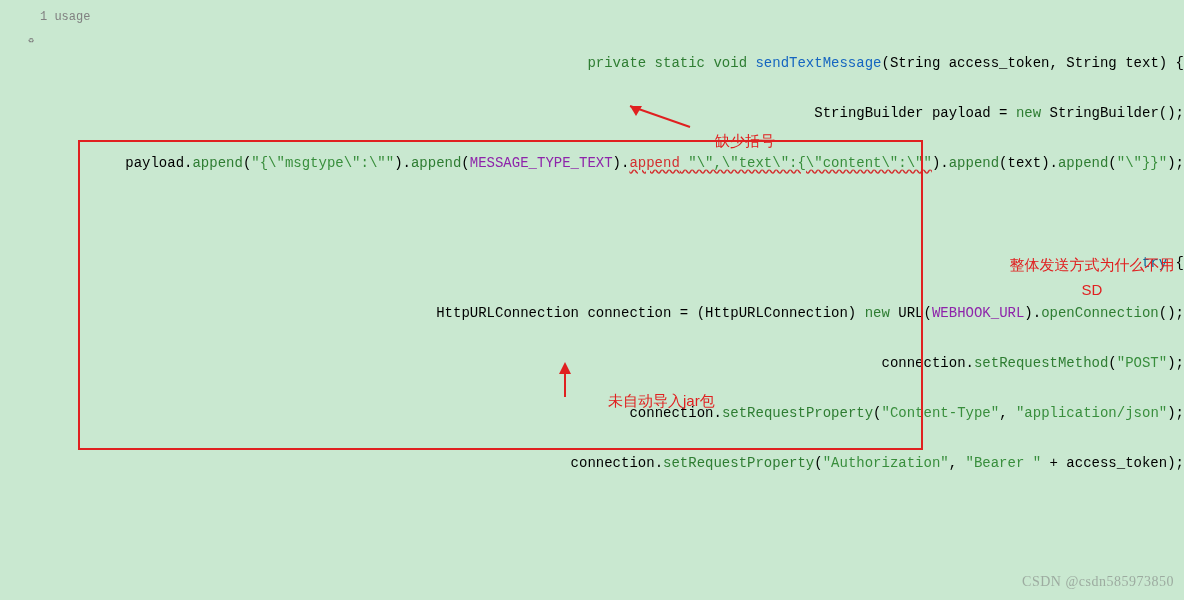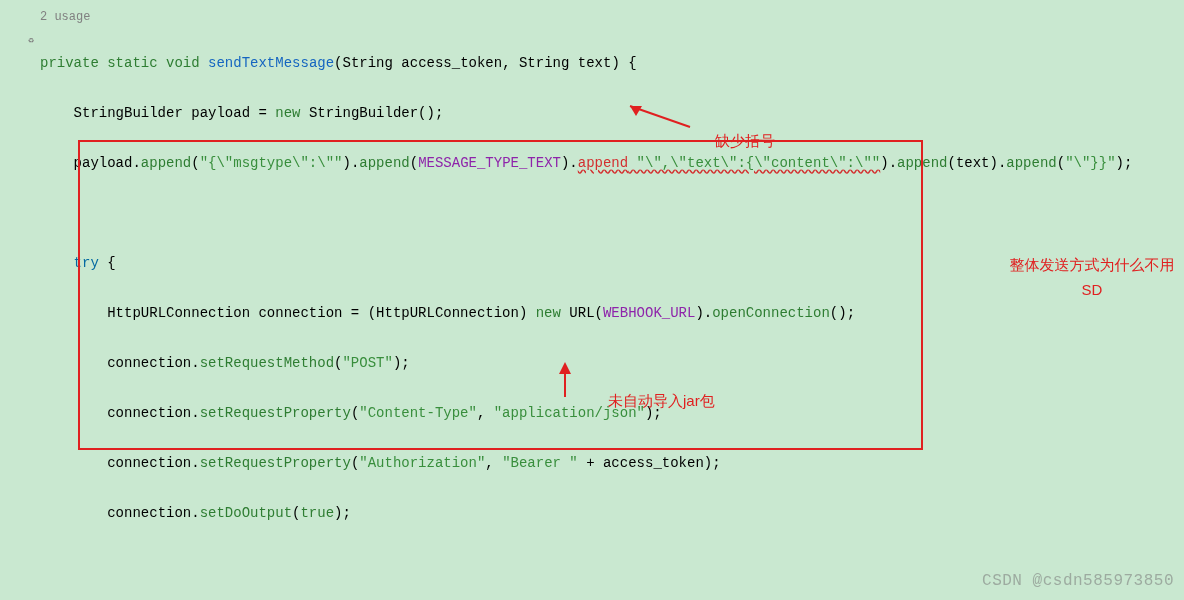--- a/index.html
+++ b/index.html
@@ -24,21 +24,21 @@
     position: absolute;
     left: 28px;
     top: 28px;
     color: #808080;
     font-size: 10px;
   }
   .code-area {
     padding-left: 40px;
     white-space: pre;
   }
-  .line { height: 25px; }
+  .line { height: 25px; text-align: right; }
   .kw-private { color: #2e7d32; }
   .kw-static { color: #2e7d32; }
   .kw-void { color: #2e7d32; }
   .kw-new { color: #2e7d32; }
   .kw-try { color: #0369a1; }
   .kw-true { color: #2e7d32; }
   .method-decl { color: #1565c0; }
   .method-call { color: #2e7d32; }
   .type { color: #000; }
   .ident { color: #000; }
@@ -64,42 +64,41 @@
   }
   .arrow {
     position: absolute;
     pointer-events: none;
   }
   .watermark {
     position: absolute;
     right: 10px;
     bottom: 6px;
     color: rgba(120,120,120,0.55);
-    font-family: Liberation Mono, monospace;
-    font-size: 16px;
+    font-family: Liberation Serif, serif;
+    font-size: 14px;
     letter-spacing: 0.5px;
   }
 </style>
 </head>
 <body>
 
-<div class="usage">2 usage</div>
+<div class="usage">1 usage</div>
 <div class="gutter-icon">♻</div>
 
 <div class="code-area">
 <div class="line"><span class="kw-private">private</span> <span class="kw-static">static</span> <span class="kw-void">void</span> <span class="method-decl">sendTextMessage</span><span class="punct">(</span><span class="type">String</span> <span class="ident">access_token</span><span class="punct">, </span><span class="type">String</span> <span class="ident">text</span><span class="punct">) {</span></div>
 <div class="line">    <span class="type">StringBuilder</span> <span class="ident">payload</span><span class="punct"> = </span><span class="kw-new">new</span> <span class="type">StringBuilder</span><span class="punct">();</span></div>
 <div class="line">    <span class="ident">payload</span><span class="punct">.</span><span class="method-call">append</span><span class="punct">(</span><span class="string">"{\"msgtype\":\""</span><span class="punct">).</span><span class="method-call">append</span><span class="punct">(</span><span class="static-field">MESSAGE_TYPE_TEXT</span><span class="punct">).</span><span class="err-underline err-text">append</span><span class="err-underline string"> "\",\"text\":{\"content\":\""</span><span class="punct">).</span><span class="method-call">append</span><span class="punct">(</span><span class="ident">text</span><span class="punct">).</span><span class="method-call">append</span><span class="punct">(</span><span class="string">"\"}}"</span><span class="punct">);</span></div>
 <div class="line"></div>
 <div class="line">    <span class="kw-try">try</span><span class="punct"> {</span></div>
 <div class="line">        <span class="type">HttpURLConnection</span> <span class="ident">connection</span><span class="punct"> = (</span><span class="type">HttpURLConnection</span><span class="punct">) </span><span class="kw-new">new</span> <span class="type">URL</span><span class="punct">(</span><span class="static-field">WEBHOOK_URL</span><span class="punct">).</span><span class="method-call">openConnection</span><span class="punct">();</span></div>
 <div class="line">        <span class="ident">connection</span><span class="punct">.</span><span class="method-call">setRequestMethod</span><span class="punct">(</span><span class="string">"POST"</span><span class="punct">);</span></div>
 <div class="line">        <span class="ident">connection</span><span class="punct">.</span><span class="method-call">setRequestProperty</span><span class="punct">(</span><span class="string">"Content-Type"</span><span class="punct">, </span><span class="string">"application/json"</span><span class="punct">);</span></div>
 <div class="line">        <span class="ident">connection</span><span class="punct">.</span><span class="method-call">setRequestProperty</span><span class="punct">(</span><span class="string">"Authorization"</span><span class="punct">, </span><span class="string">"Bearer "</span><span class="punct"> + </span><span class="ident">access_token</span><span class="punct">);</span></div>
-<div class="line">        <span class="ident">connection</span><span class="punct">.</span><span class="method-call">setDoOutput</span><span class="punct">(</span><span class="kw-true">true</span><span class="punct">);</span></div>
 <div class="line"></div>
 
 
 
 
 
 
 
 
 

